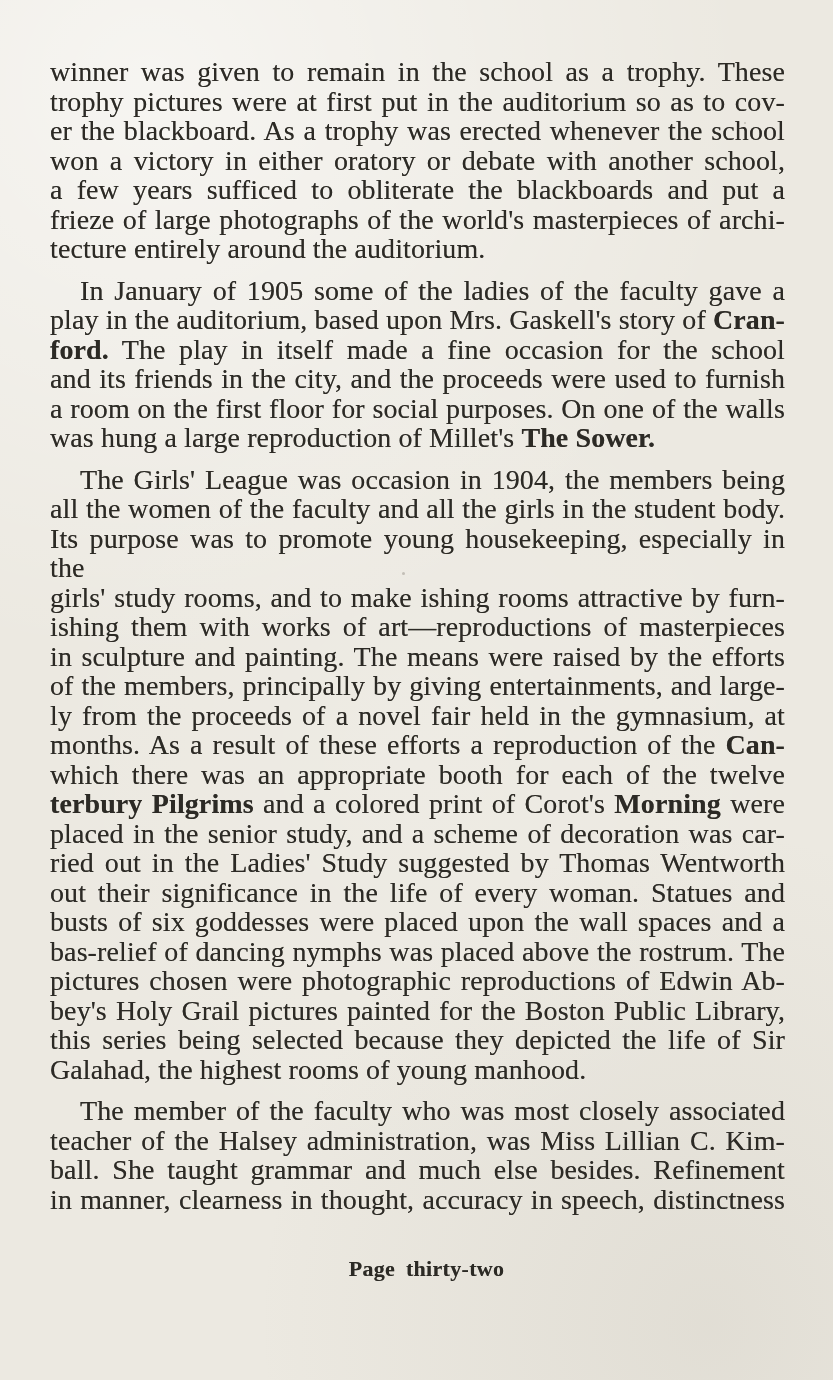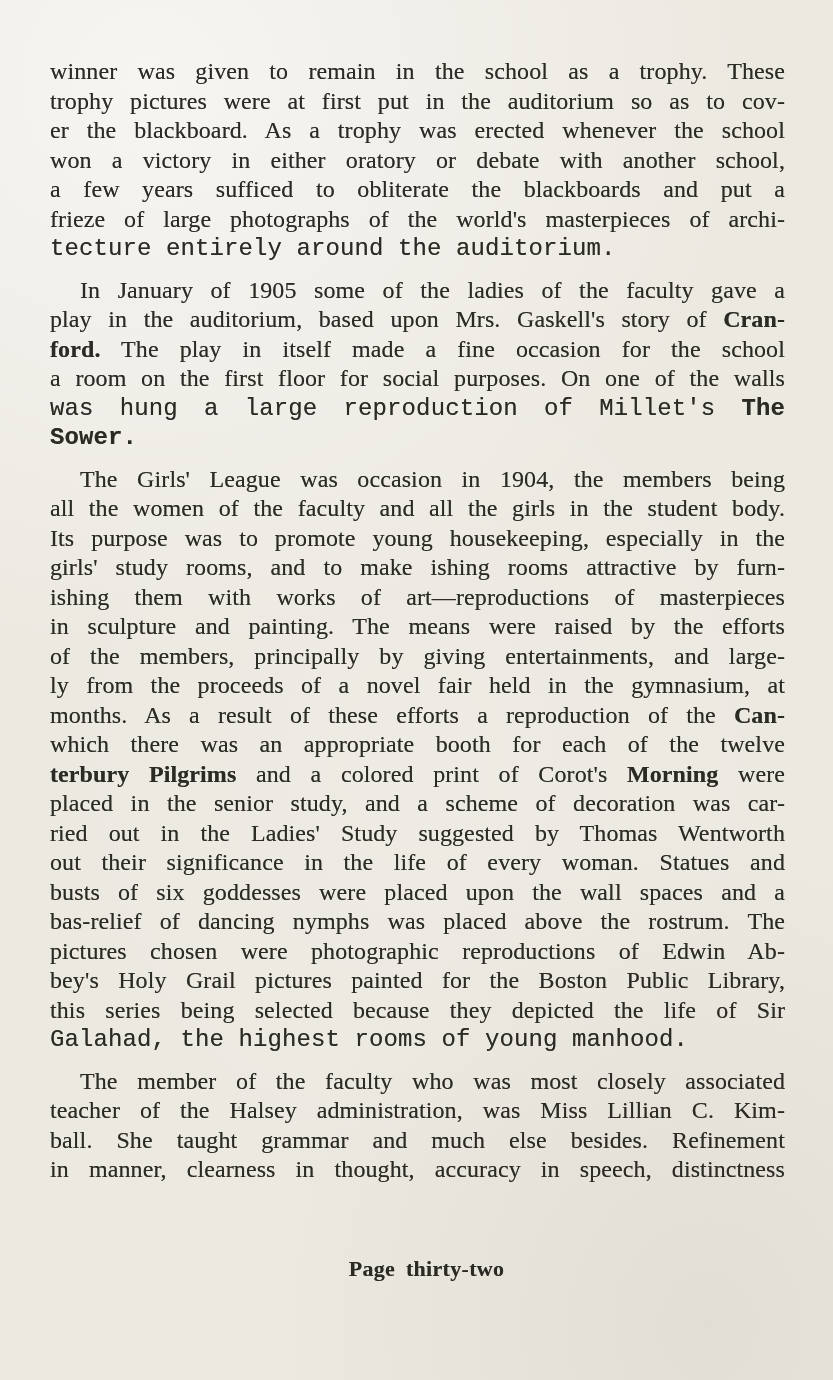--- a/index.html
+++ b/index.html
@@ -23,28 +23,28 @@
   }
   .text-block {
     position: absolute;
     left: 50px;
     top: 57px;
     width: 735px;
   }
   .paragraph { margin: 0; }
   .paragraph + .paragraph { margin-top: 12px; }
   .line {
-    font-size: 24px;
+    font-size: 28px;
     line-height: 29.5px;
     text-align: justify;
     text-align-last: justify;
     letter-spacing: 0.1px;
     text-shadow: 0 0 0.6px rgba(45,43,38,0.55);
   }
-  .line.end { text-align-last: left; font-family: Liberation Mono, monospace; }
+  .line.end { text-align-last: left; }
   .paragraph.indent .line:first-child { text-indent: 30px; }
   .run.bold { font-weight: 700; }
   .page-footer {
     position: absolute;
     top: 1256px;
     left: 0;
     width: 100%;
     text-align: center;
     font-size: 22px;
     font-weight: 700;
@@ -74,20 +74,21 @@
         <div class="line"><span class="run">er the blackboard.  As a trophy was erected whenever the school</span></div>
         <div class="line"><span class="run">won a victory in either oratory or debate with another school,</span></div>
         <div class="line"><span class="run">a few years sufficed to obliterate the blackboards and put a</span></div>
         <div class="line"><span class="run">frieze of large photographs of the world's masterpieces of archi-</span></div>
         <div class="line end"><span class="run">tecture entirely around the auditorium.</span></div>
       </div>
       <div class="paragraph indent">
         <div class="line"><span class="run">In January of 1905 some of the ladies of the faculty gave a</span></div>
         <div class="line"><span class="run">play in the auditorium, based upon Mrs. Gaskell's story of </span><span class="run bold">Cran-</span></div>
         <div class="line"><span class="run bold">ford.</span><span class="run">  The play in itself made a fine occasion for the school</span></div>
+        <div class="line"><span class="run">and its friends in the city, and the proceeds were used to furnish</span></div>
         <div class="line"><span class="run">a room on the first floor for social purposes.  On one of the walls</span></div>
         <div class="line end"><span class="run">was hung a large reproduction of Millet's </span><span class="run bold">The Sower.</span></div>
       </div>
       <div class="paragraph indent">
         <div class="line"><span class="run">The Girls' League was occasion in 1904, the members being</span></div>
         <div class="line"><span class="run">all the women of the faculty and all the girls in the student body.</span></div>
         <div class="line"><span class="run">Its purpose was to promote young housekeeping, especially in the</span></div>
         <div class="line"><span class="run">girls' study rooms, and to make ishing rooms attractive by furn-</span></div>
         <div class="line"><span class="run">ishing them with works of art—reproductions of masterpieces</span></div>
         <div class="line"><span class="run">in sculpture and painting.  The means were raised by the efforts</span></div>

